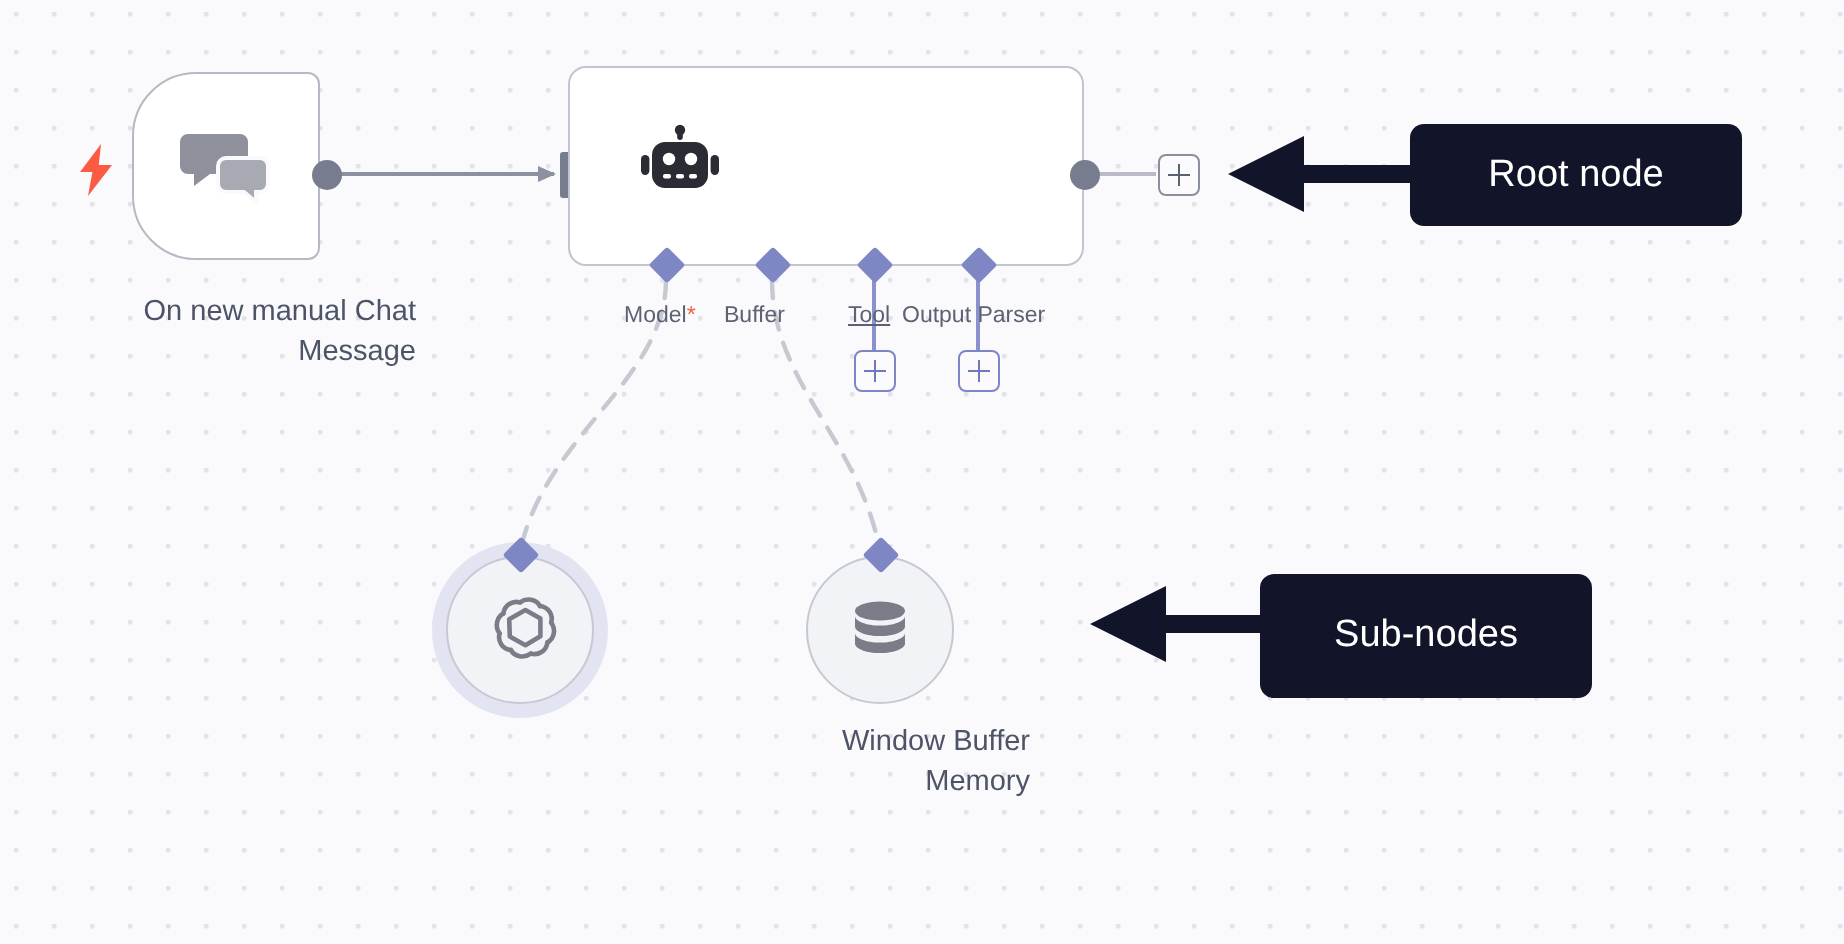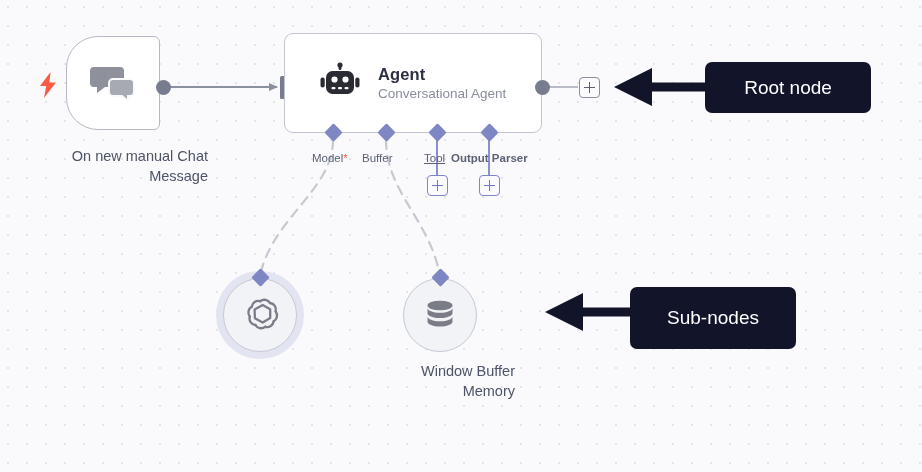--- a/index.html
+++ b/index.html
@@ -259,42 +259,38 @@
         <circle cx="21" cy="3" r="2.6" fill="#2b2b33"></circle>
         <rect x="7" y="9" width="28" height="23" rx="6.5" fill="#2b2b33"></rect>
         <rect x="1.5" y="15.5" width="4.2" height="10" rx="2.1" fill="#2b2b33"></rect>
         <rect x="36.3" y="15.5" width="4.2" height="10" rx="2.1" fill="#2b2b33"></rect>
         <circle cx="15.5" cy="17.5" r="3.1" fill="#ffffff"></circle>
         <circle cx="26.5" cy="17.5" r="3.1" fill="#ffffff"></circle>
         <rect x="12.5" y="25" width="4" height="2.3" rx="1" fill="#ffffff"></rect>
         <rect x="19" y="25" width="4" height="2.3" rx="1" fill="#ffffff"></rect>
         <rect x="25.5" y="25" width="4" height="2.3" rx="1" fill="#ffffff"></rect>
       </svg>
-      <div class="agent-text">
-        <div class="agent-title">Agent</div>
-        <div class="agent-sub">Conversational Agent</div>
-      </div>
     </div>
   </div>
 
   <div class="out-dot" style="left:535px; top:80px;"></div>
 
   <div class="plus-btn" style="left:579px; top:77px;"></div>
 
   <div class="diamond" style="left:327px; top:126px;"></div>
   <div class="diamond" style="left:380px; top:126px;"></div>
   <div class="diamond" style="left:431px; top:126px;"></div>
   <div class="diamond" style="left:483px; top:126px;"></div>
 
   <div class="port-label" style="left:312px; top:152px;">
     <span>Model</span><span class="req-star">*</span>
   </div>
   <div class="port-label" style="left:362px; top:152px;">Buffer</div>
   <div class="port-label" style="left:424px; top:152px;text-decoration:underline;">Tool</div>
-  <div class="port-label" style="left:451px; top:152px;font-weight:bold;">Output Parser</div>
+  <div class="port-label" style="left:451px; top:152px;">Output Parser</div>
 
   <div class="plus-btn violet" style="left:427px; top:175px;"></div>
   <div class="plus-btn violet" style="left:479px; top:175px;"></div>
 
   <div class="subnode ringed" style="left:223px; top:278px;">
     <svg class="subnode-icon" viewBox="0 0 40 40" xmlns="http://www.w3.org/2000/svg">
       <g fill="none" stroke="#7a7d87" stroke-width="2.3" stroke-linejoin="round" stroke-linecap="round">
         <path d="M20 6.2 c3.6 -2.6 8.2 -1.4 10 1.8"></path>
         <path d="M30 8 c4.3 0.5 6.7 4.5 5.6 8.3"></path>
         <path d="M35.6 16.3 c2.6 3.5 1.4 8.1 -1.9 9.9"></path>

